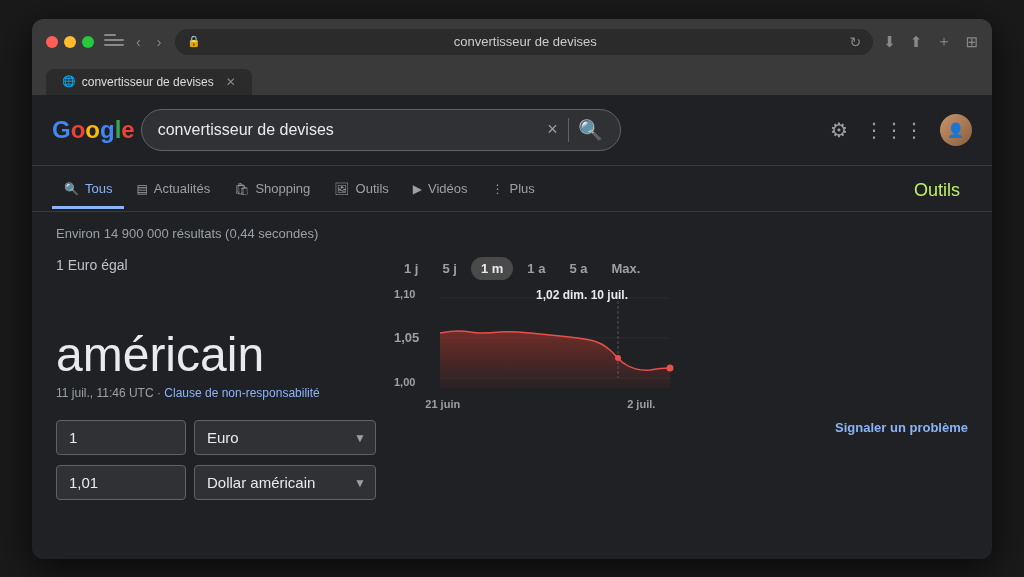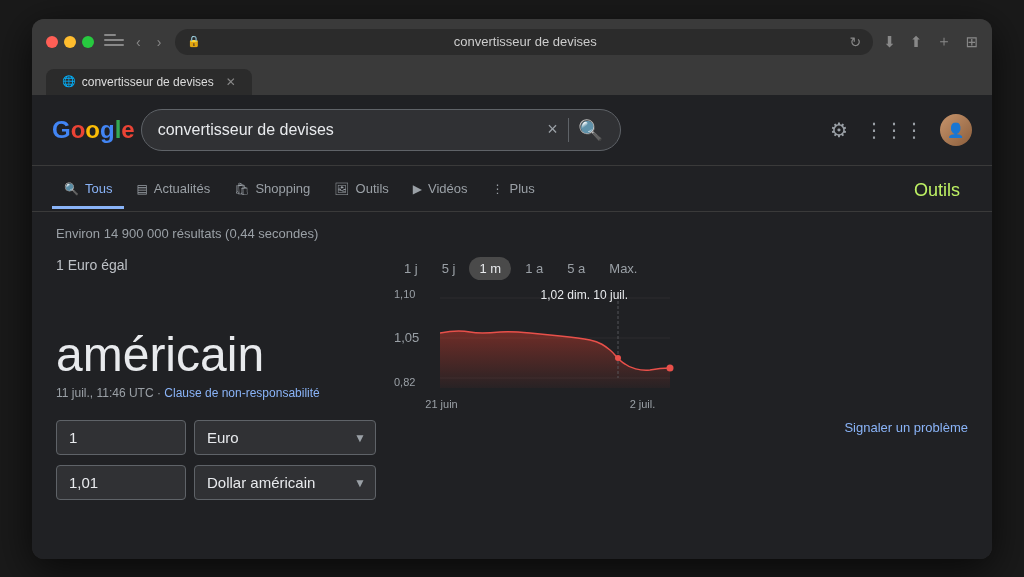--- a/index.html
+++ b/index.html
@@ -302,20 +302,21 @@
       top: 50%;
       transform: translateY(-50%);
       color: #9aa0a6;
       font-size: 12px;
       pointer-events: none;
     }
     
     .chart-area {
       flex: 1;
       min-width: 240px;
+      font-weight: bold;
     }
     .chart-tabs {
       display: flex;
       gap: 4px;
       margin-bottom: 8px;
       align-items: center;
     }
     .chart-tab {
       padding: 4px 10px;
       border-radius: 16px;
@@ -504,21 +505,21 @@
             <div class="chart-tab">5 a</div>
             <div class="chart-tab">Max.</div>
           </div>
           <div class="chart-container">
             <div class="chart-tooltip">1,02  dim. 10 juil.</div>
             <div style="display:flex;align-items:flex-start;">
 
               <div style="display:flex;flex-direction:column;justify-content:space-between;height:100px;margin-right:6px;">
                 <span class="chart-y-label" style="color:#9aa0a6;font-size:11px;">1,10</span>
                 <span class="chart-y-label" style="color:#9aa0a6;font-size:13px;">1,05</span>
-                <span class="chart-y-label" style="color:#9aa0a6;font-size:11px;">0,82</span>
+                <span class="chart-y-label" style="color:#9aa0a6;font-size:11px;">1,00</span>
               </div>
 
               <div>
                 <svg class="chart-svg" viewBox="0 0 230 100" xmlns="http://www.w3.org/2000/svg">
                   <defs>
                     <linearGradient id="chartGrad" x1="0" y1="0" x2="0" y2="1">
                       <stop offset="0%" stop-color="#c0392b" stop-opacity="0.5"></stop>
                       <stop offset="100%" stop-color="#c0392b" stop-opacity="0.05"></stop>
                     </linearGradient>
                     <clipPath id="chartClip">

